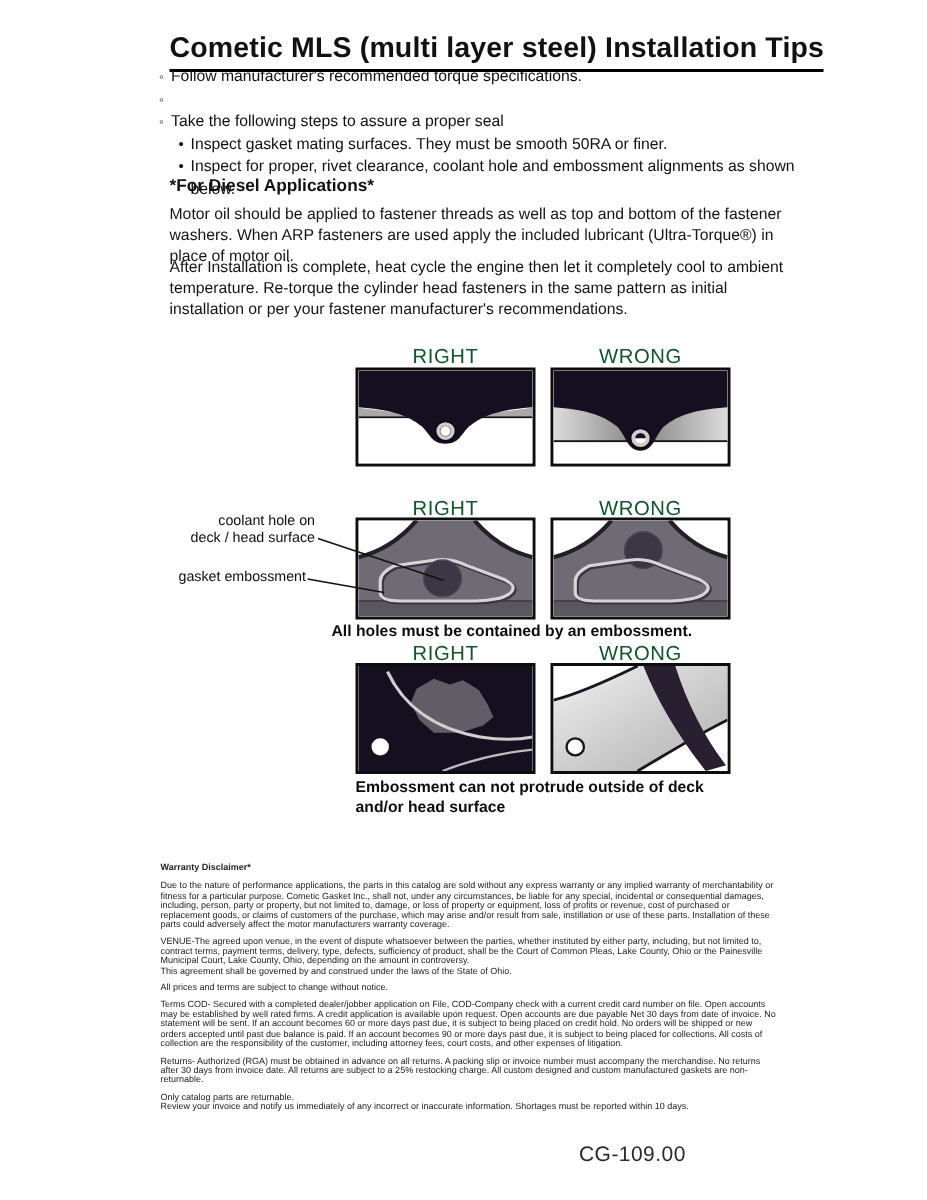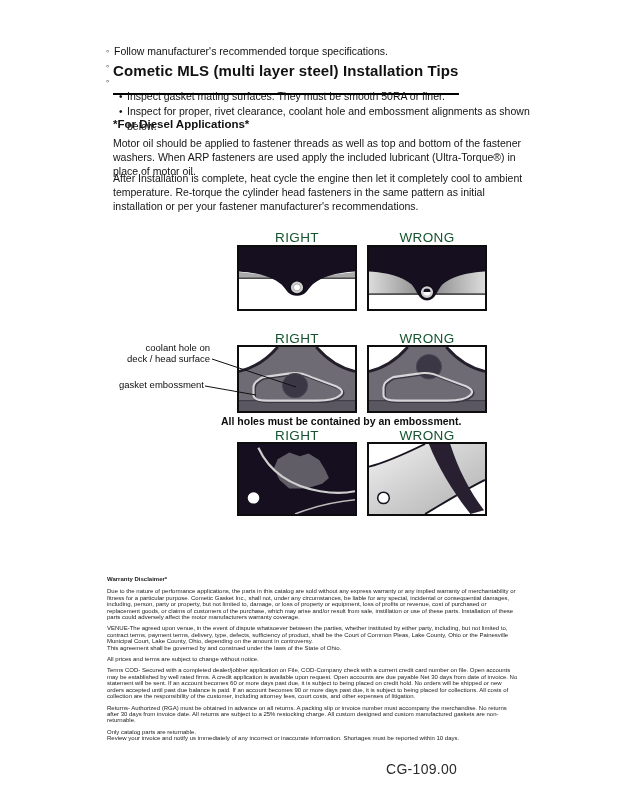--- a/index.html
+++ b/index.html
@@ -4,22 +4,22 @@
 <style>
   * { margin:0; padding:0; box-sizing:border-box; }
   html,body { background:#888; }
   .page {
     position:relative; width:618px; height:800px; background:#ffffff;
     font-family:"Liberation Sans", sans-serif; color:#111; overflow:hidden;
     margin:0 auto;
   }
   .abs { position:absolute; }
   .title {
-    left:113px; top:22px; font-size:15px; font-weight:bold;
-    border-bottom:2px solid #000; padding-bottom:14px; letter-spacing:0.1px;margin-top:40px;
+    left:113px; top:22px; font-size:19px; font-weight:bold;
+    border-bottom:2px solid #000; padding-bottom:2px; letter-spacing:0.1px;
   }
   .body-text { font-size:10.5px; line-height:14px; color:#151515; }
   .bullets { left:106px; top:44px; width:430px; }
   .b-row { display:flex; font-size:10.5px; line-height:15px; }
   .b-row .glyph { width:8px; flex:0 0 8px; font-size:9px; }
   .b-row.sub { margin-left:13px; }
   .b-row.sub .glyph { font-size:10px; }
   .diesel-head { left:113px; top:118px; font-size:11.5px; font-weight:bold; }
   .para { width:414px; }
   .pre { white-space:pre-line; }
@@ -43,20 +43,21 @@
   <div class="abs bullets">
     <div class="b-row">
       <span class="glyph">◦</span>
       <span>Follow manufacturer's recommended torque specifications.</span>
     </div>
     <div class="b-row">
       <span class="glyph">◦</span>
     </div>
     <div class="b-row">
       <span class="glyph">◦</span>
+      <span>Take the following steps to assure a proper seal</span>
     </div>
     <div class="b-row sub">
       <span class="glyph">•</span>
       <span>Inspect gasket mating surfaces.  They must be smooth 50RA or finer.</span>
     </div>
     <div class="b-row sub">
       <span class="glyph">•</span>
       <span>Inspect for proper, rivet clearance, coolant hole and embossment alignments as shown below.</span>
     </div>
   </div>
@@ -171,20 +172,22 @@
       <rect width="120" height="74" fill="url(#band)"></rect>
       <path d="M0,0 L58,0 C38,10 16,20 0,24 Z" fill="#ffffff"></path>
       <path d="M58,0 C38,10 16,20 0,24" fill="none" stroke="#1a1420" stroke-width="2"></path>
       <path d="M120,74 L120,38 C100,48 78,62 58,74 Z" fill="#ffffff"></path>
       <path d="M120,38 C100,48 78,62 58,74" fill="none" stroke="#1a1420" stroke-width="2"></path>
       <path d="M62,0 L84,0 C92,26 104,50 119,70 L105,74 C88,52 72,26 62,0 Z" fill="#281f31"></path>
       <circle cx="15" cy="57" r="6" fill="#ffffff" stroke="#1a1420" stroke-width="1.6"></circle>
     </svg>
   </div>
 
+  <div class="abs caption pre" style="left:237px; top:519px;">Embossment can not protrude outside of deck
+and/or head surface</div>
 
   <div class="abs fineprint">
     <div class="fp-head">Warranty Disclaimer*</div>
     <p>Due to the nature of performance applications, the parts in this catalog are sold without any express warranty or any implied warranty of merchantability or fitness for a particular purpose.  Cometic Gasket Inc., shall not, under any circumstances, be liable for any special, incidental or consequential damages, including, person, party or property, but not limited to, damage, or loss of property or equipment, loss of profits or revenue, cost of purchased or replacement goods, or claims of customers of the purchase, which may arise and/or result from sale, instillation or use of these parts.  Installation of these parts could adversely affect the motor manufacturers warranty coverage.</p>
     <p class="pre">VENUE-The agreed upon venue, in the event of dispute whatsoever between the parties, whether instituted by either party, including, but not limited to, contract terms, payment terms, delivery, type, defects, sufficiency of product, shall be the Court of Common Pleas, Lake County, Ohio or the Painesville Municipal Court, Lake County, Ohio, depending on the amount in controversy.
 This agreement shall be governed by and construed under the laws of the State of Ohio.</p>
     <p>All prices and terms are subject to change without notice.</p>
     <p>Terms COD- Secured with a completed dealer/jobber application on File, COD-Company check with a current credit card number on file.  Open accounts may be established by well rated firms.  A credit application is available upon request.  Open accounts are due payable Net 30 days from date of invoice.  No statement will be sent.  If an account becomes 60 or more days past due, it is subject to being placed on credit hold.  No orders will be shipped or new orders accepted until past due balance is paid.  If an account becomes 90 or more days past due, it is subject to being placed for collections.  All costs of collection are the responsibility of the customer, including attorney fees, court costs, and other expenses of litigation.</p>
     <p>Returns- Authorized (RGA) must be obtained in advance on all returns.  A packing slip or invoice number must accompany the merchandise.  No returns after 30 days from invoice date.  All returns are subject to a 25% restocking charge.  All custom designed and custom manufactured gaskets are non-returnable.</p>
     <p class="pre">Only catalog parts are returnable.

